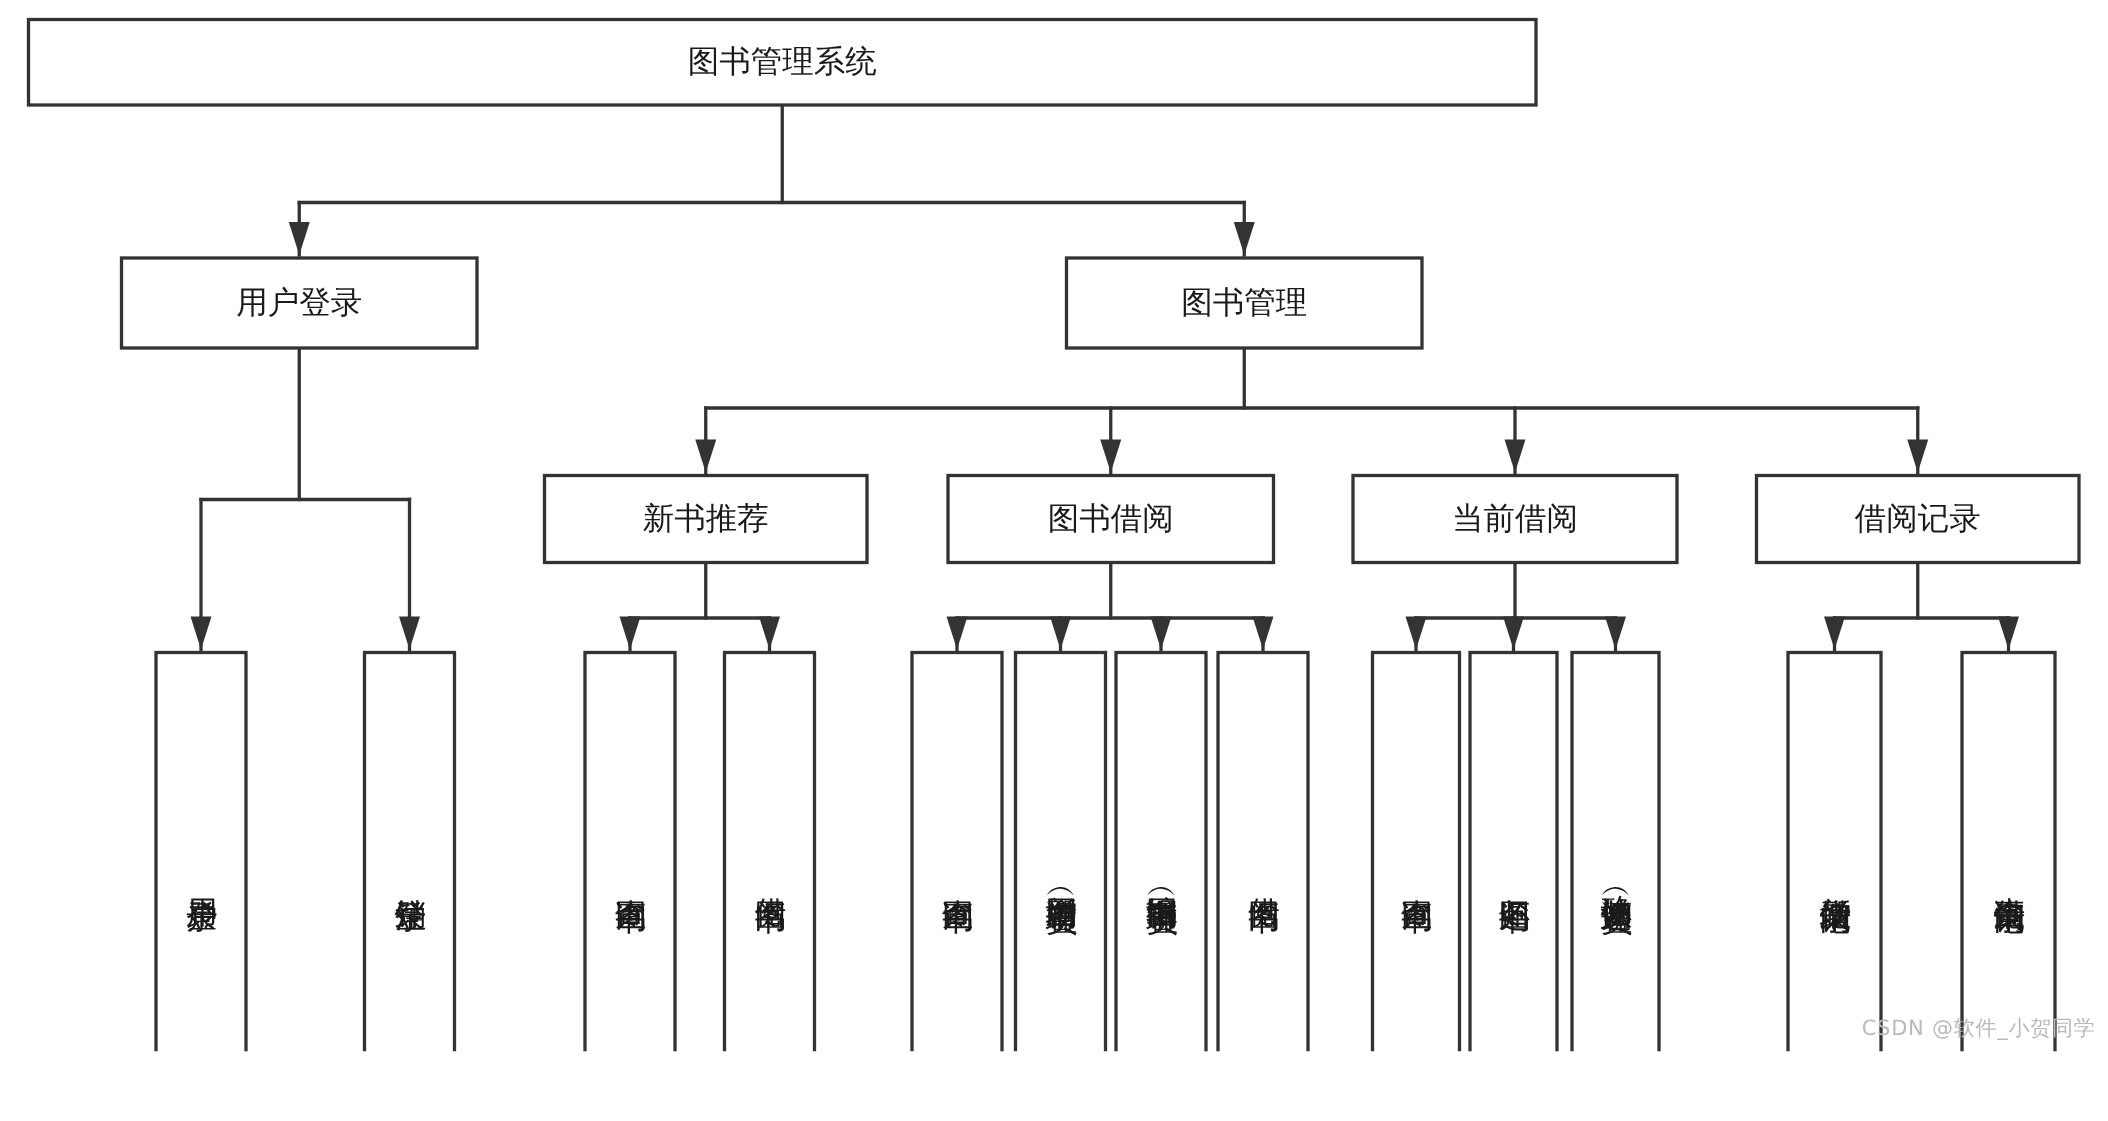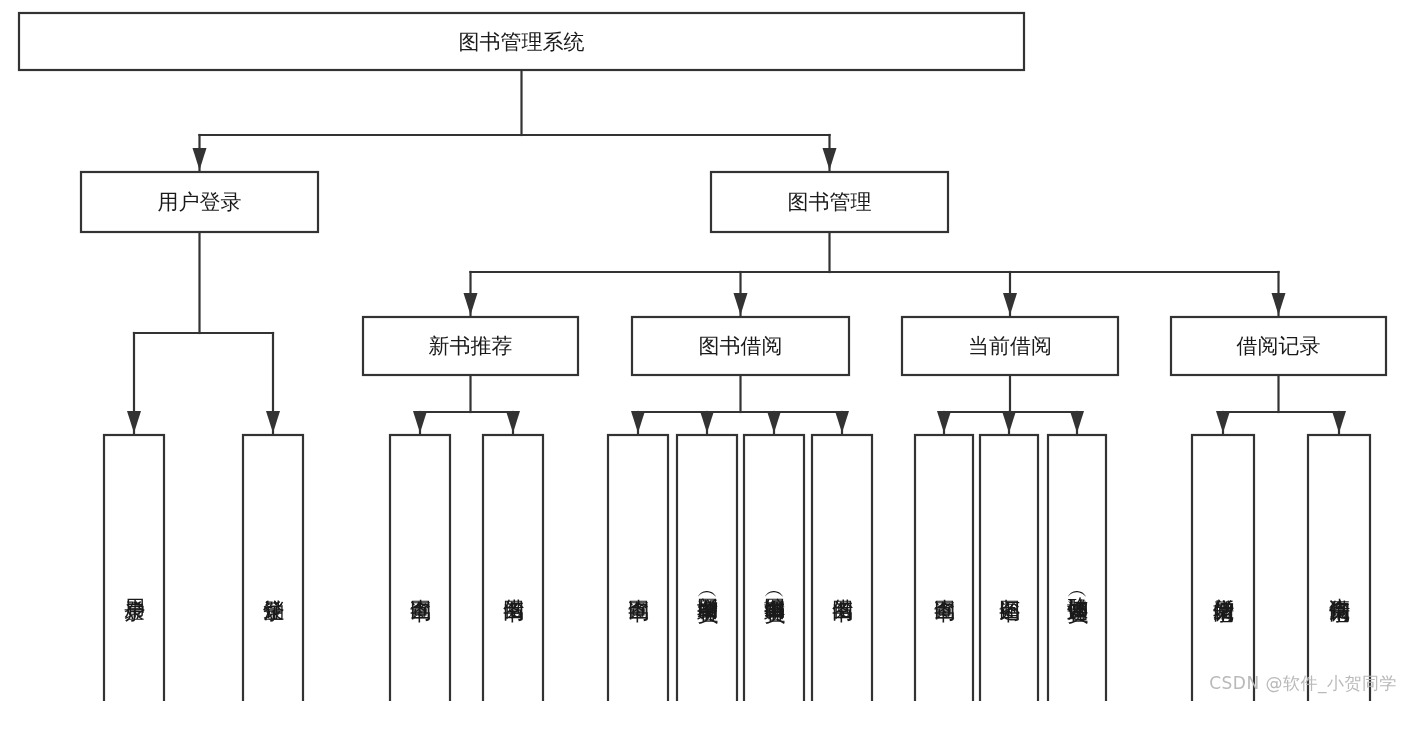--- a/index.html
+++ b/index.html
@@ -61,21 +61,21 @@
     pointer-events: none;
     display: flex;
     align-items: center;
     justify-content: center;
   }
   .watermark {
     position: absolute;
     right: 8px;
     bottom: 6px;
     font-family: "DejaVu Sans", "Liberation Sans", sans-serif;
-    font-size: 17px;
+    font-size: 14px;
     color: #b9b9b9;
     letter-spacing: 0.5px;
     white-space: nowrap;
   }
 </style>
 </head>
 <body>
 
 <div id="stage">
 

